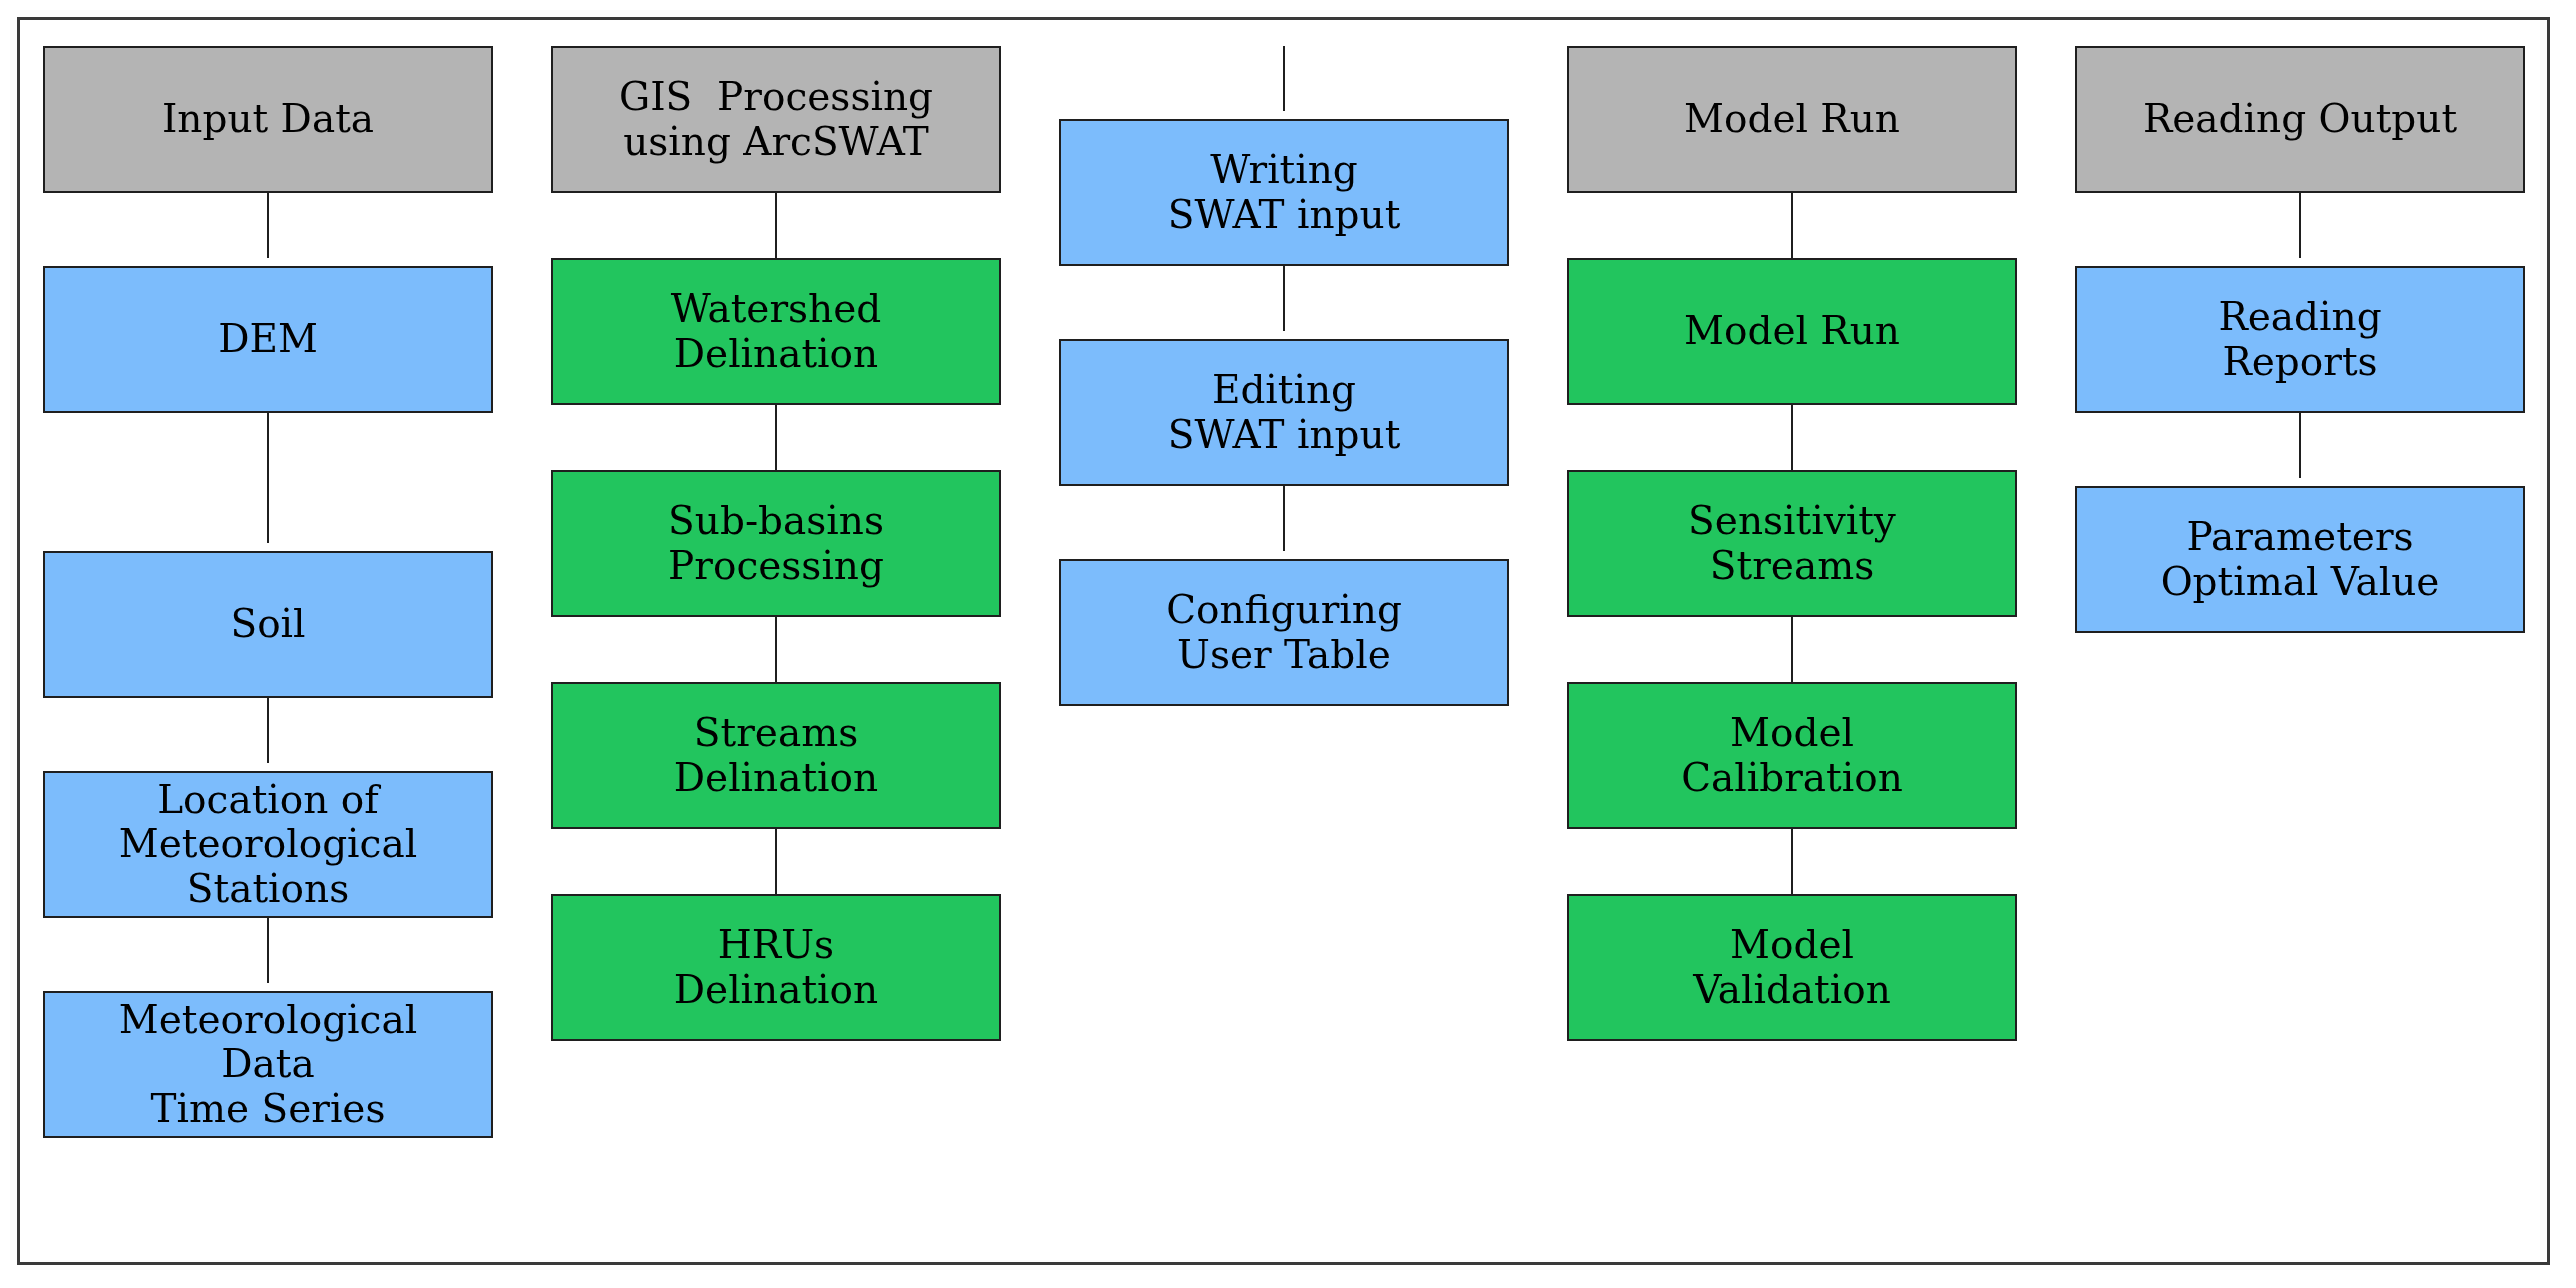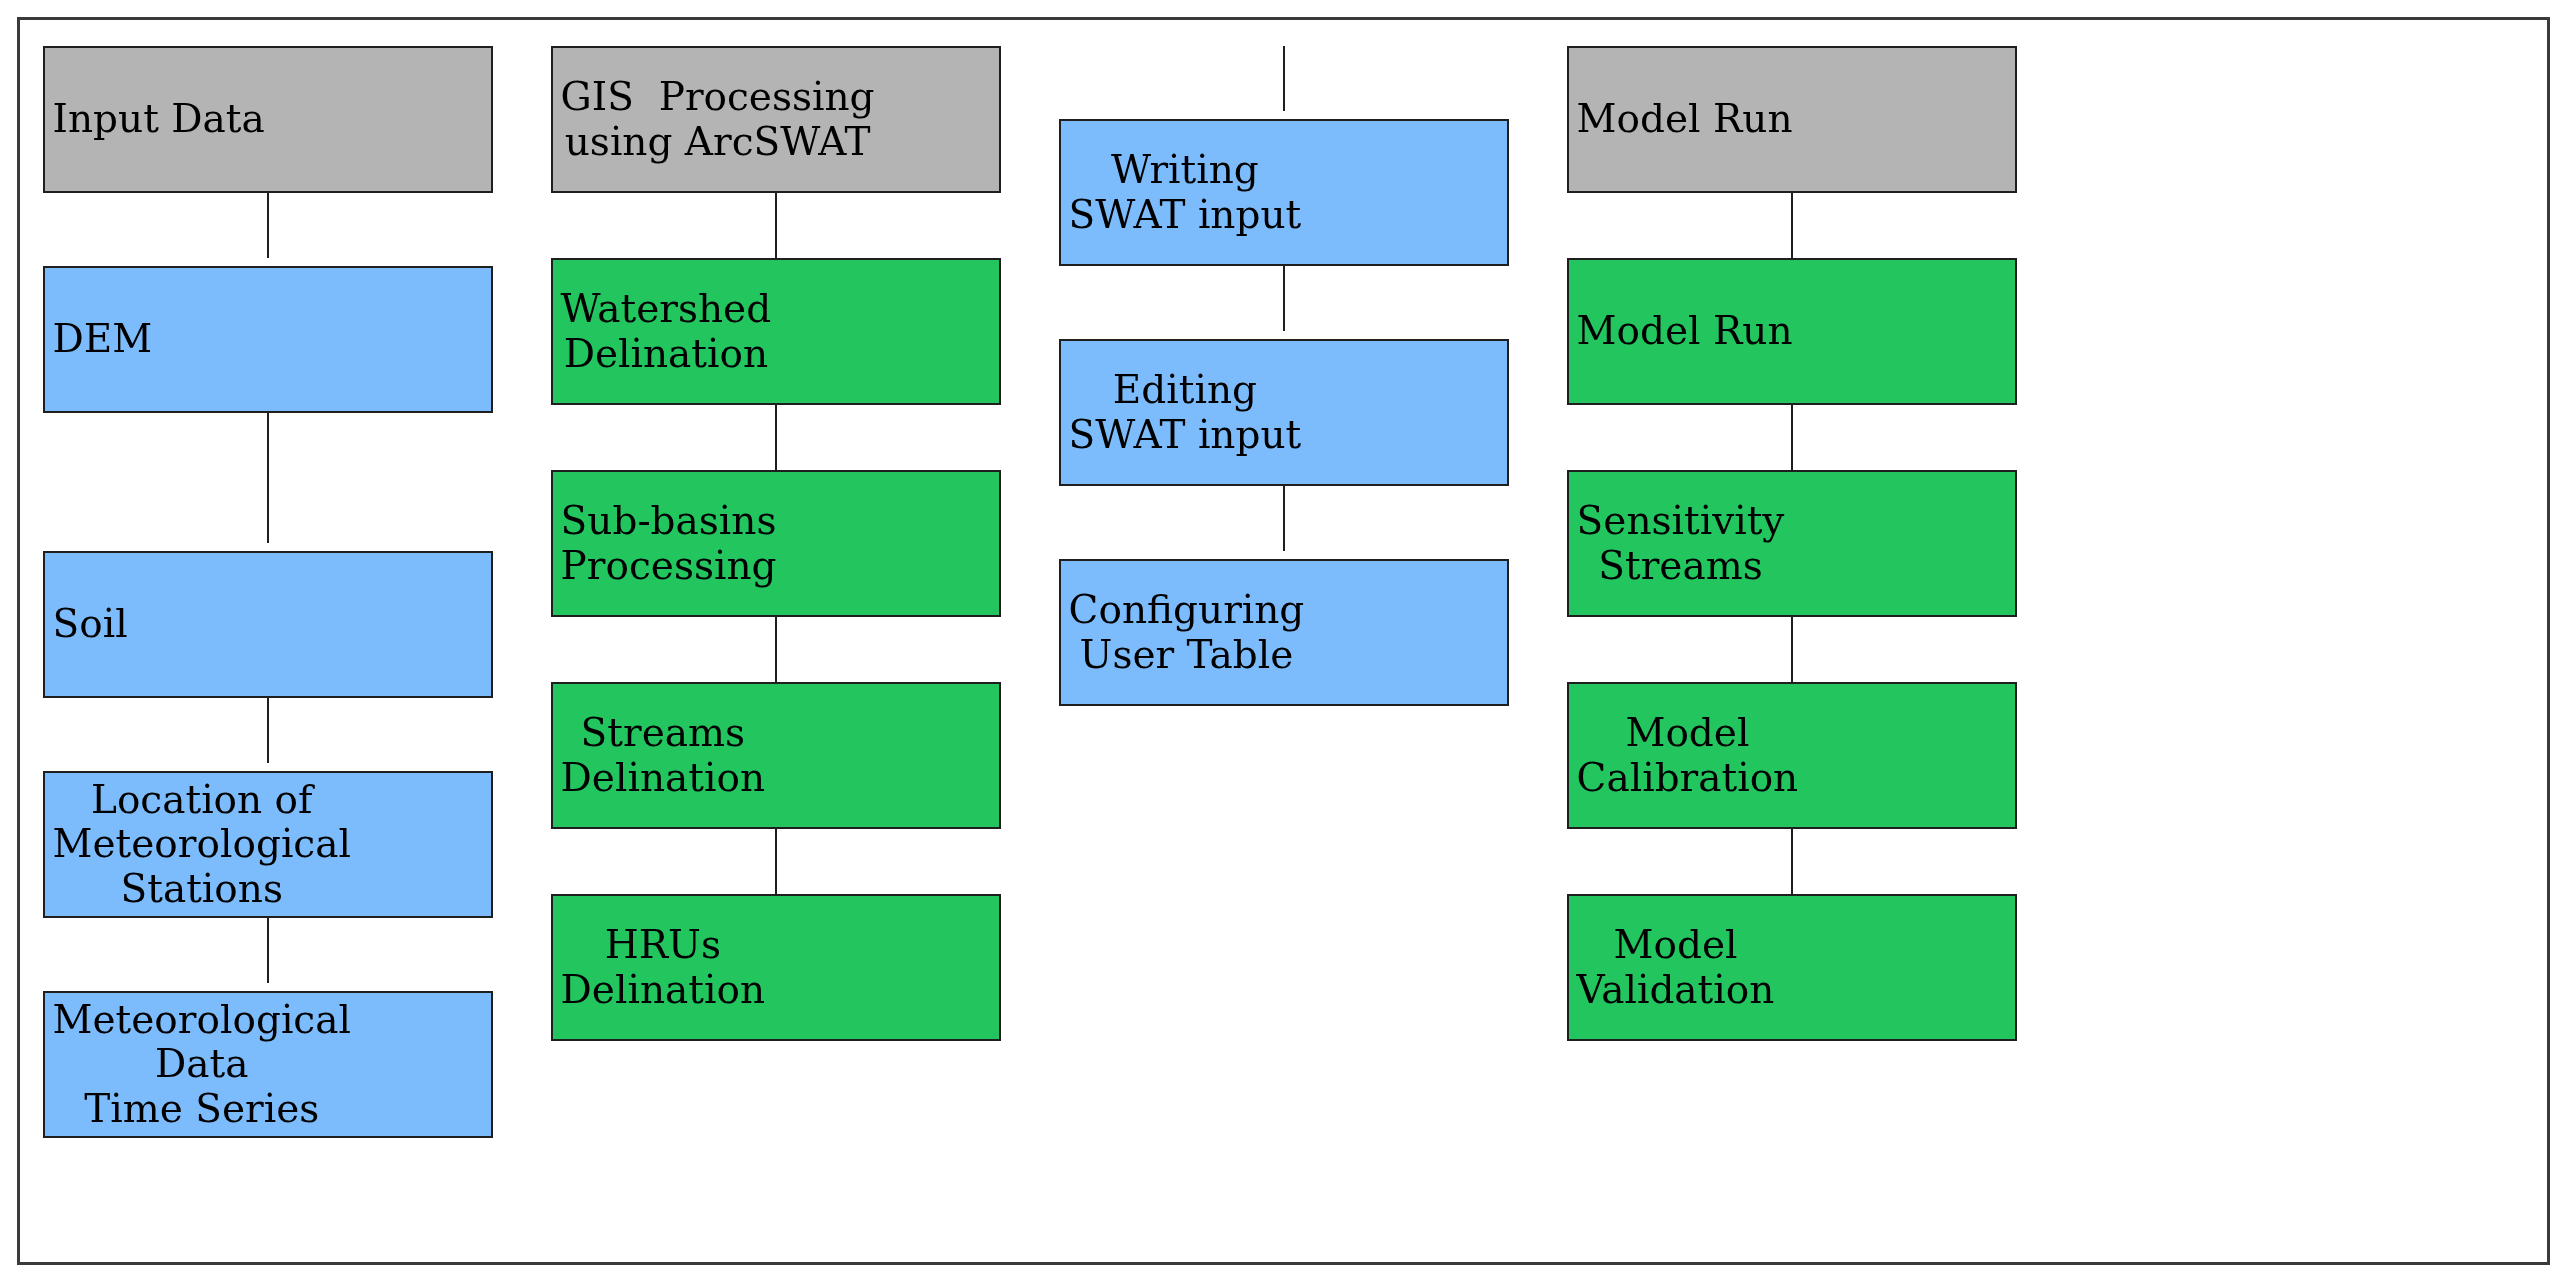--- a/index.html
+++ b/index.html
@@ -29,20 +29,21 @@
     display:flex;
     flex-direction:column;
     align-items:stretch;
   }
   .box {
     box-sizing:border-box;
     height:147px;
     border:2.3px solid #1f1f1f;
     display:flex;
     align-items:center;
+    justify-content:center;
     text-align:center;
     white-space:pre-wrap;
     font-size:39px;
     line-height:1.14;
     padding:3px 7.6px;
   }
   .box[data-color="gray"]   { background:#b4b4b4; }
   .box[data-color="blue"]   { background:#7cbcfc;margin-top:8px; }
   .box[data-color="orange"] { background:#22c55e; }
   .conn {
@@ -151,16 +152,31 @@
         <span class="lbl">Model
 Calibration</span>
       </div>
       <div class="conn"></div>
       <div class="box" data-color="orange">
         <span class="lbl">Model
 Validation</span>
       </div>
     </div>
 
+    <div class="col">
+      <div class="box" data-color="gray">
+        <span class="lbl">Reading Output</span>
+      </div>
+      <div class="conn"></div>
+      <div class="box" data-color="blue">
+        <span class="lbl">Reading
+Reports</span>
+      </div>
+      <div class="conn"></div>
+      <div class="box" data-color="blue">
+        <span class="lbl">Parameters
+Optimal Value</span>
+      </div>
+    </div>
 
   </div>
 </div>
 
 
 </body></html>

